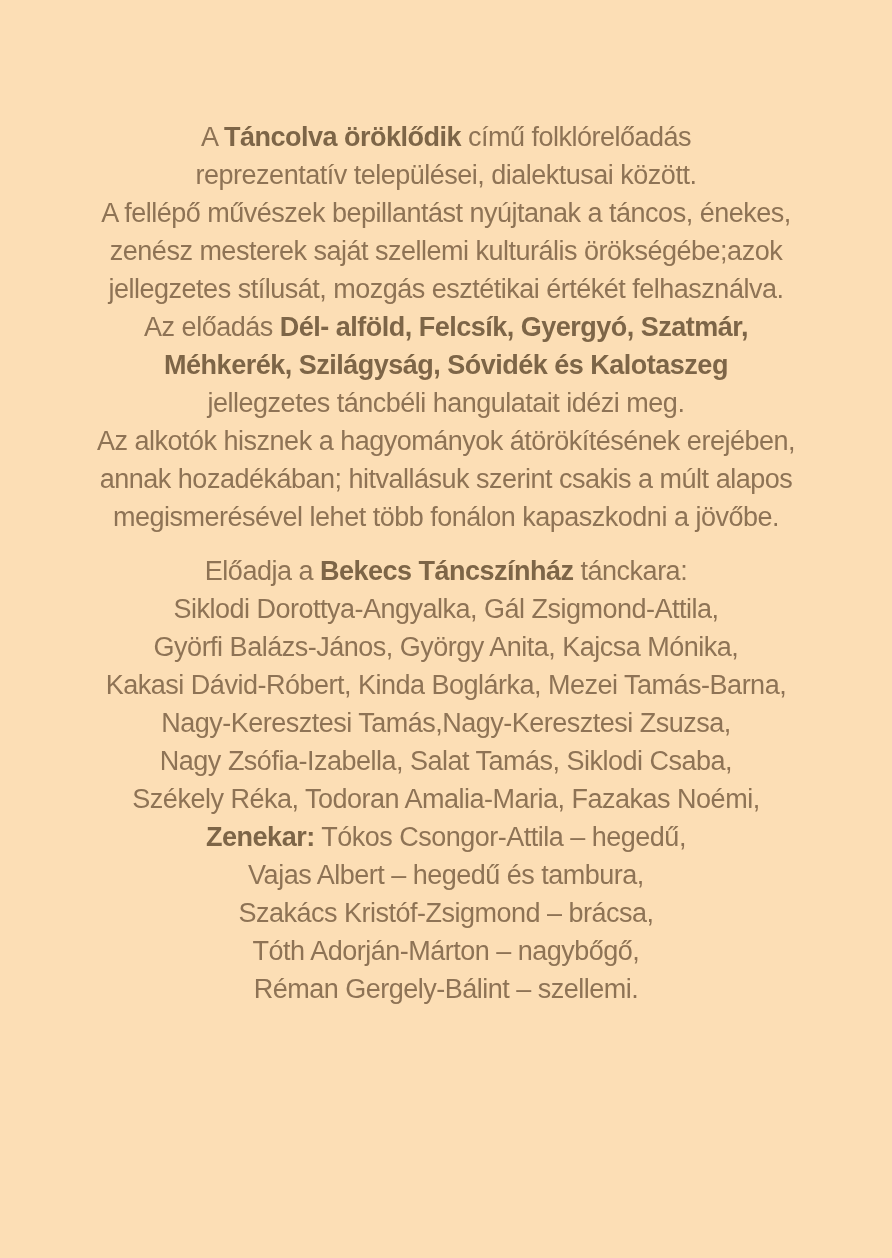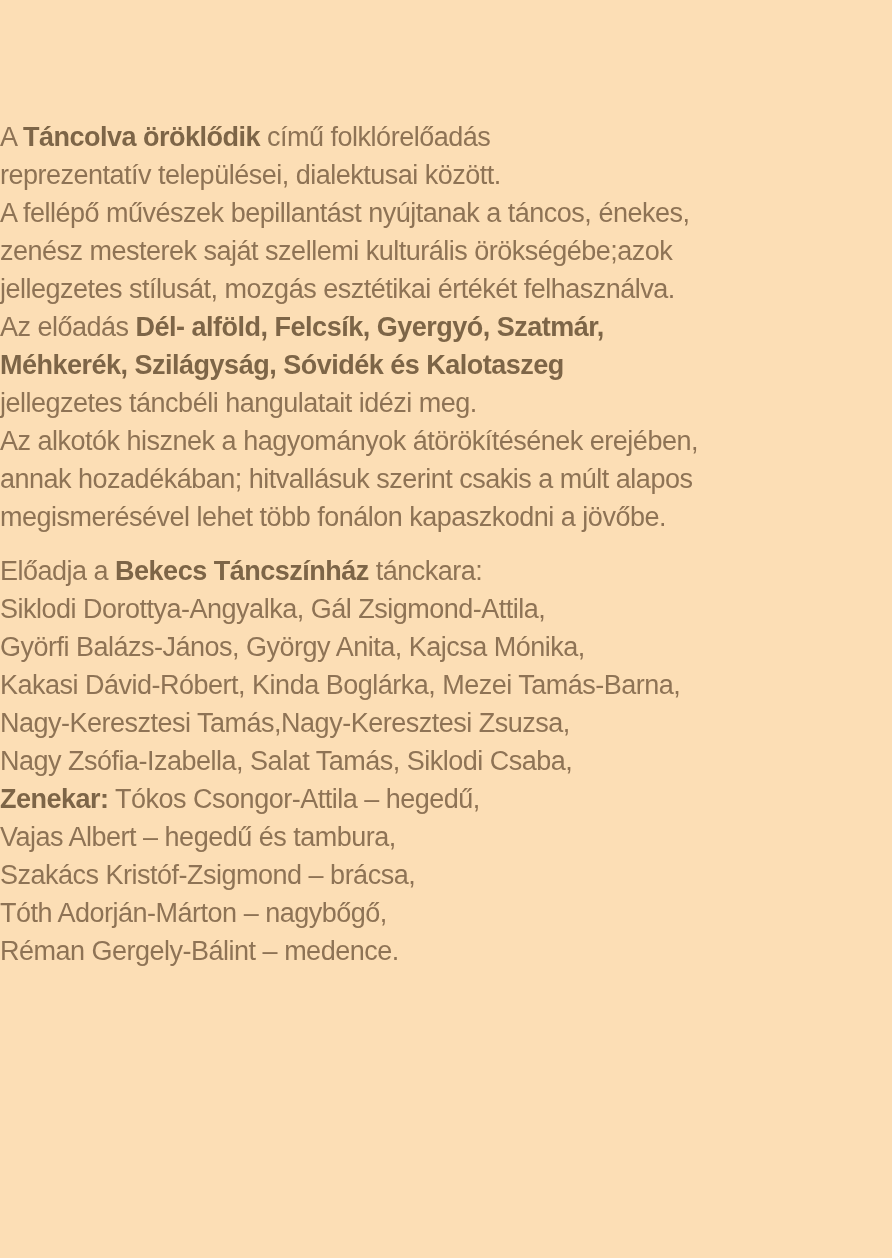--- a/index.html
+++ b/index.html
@@ -14,21 +14,21 @@
     width: 892px;
     height: 1258px;
     overflow: hidden;
     font-family: "Liberation Sans", "DejaVu Sans", sans-serif;
   }
   .poster {
     width: 892px;
     height: 1258px;
     background: var(--bg);
     padding-top: 118px;
-    text-align: left;
+    text-align: center;
   }
   .paragraph { display: block; }
   .paragraph + .paragraph { margin-top: 16px; }
   .text-line {
     font-size: 27px;
     line-height: 38px;
     letter-spacing: -0.5px;
     color: var(--text);
     font-weight: 400;
     white-space: nowrap;
@@ -56,20 +56,21 @@
         <div class="text-line"><span class="seg-regular">annak hozadékában; hitvallásuk szerint csakis a múlt alapos</span></div>
         <div class="text-line"><span class="seg-regular">megismerésével lehet több fonálon kapaszkodni a jövőbe.</span></div>
       </div>
       <div class="paragraph">
         <div class="text-line"><span class="seg-regular">Előadja a </span><span class="seg-bold">Bekecs Táncszínház</span><span class="seg-regular"> tánckara:</span></div>
         <div class="text-line"><span class="seg-regular">Siklodi Dorottya-Angyalka, Gál Zsigmond-Attila,</span></div>
         <div class="text-line"><span class="seg-regular">Györfi Balázs-János, György Anita, Kajcsa Mónika,</span></div>
         <div class="text-line"><span class="seg-regular">Kakasi Dávid-Róbert, Kinda Boglárka, Mezei Tamás-Barna,</span></div>
         <div class="text-line"><span class="seg-regular">Nagy-Keresztesi Tamás,Nagy-Keresztesi Zsuzsa,</span></div>
         <div class="text-line"><span class="seg-regular">Nagy Zsófia-Izabella, Salat Tamás, Siklodi Csaba,</span></div>
+        <div class="text-line"><span class="seg-regular">Székely Réka, Todoran Amalia-Maria, Fazakas Noémi,</span></div>
         <div class="text-line"><span class="seg-bold">Zenekar:</span><span class="seg-regular"> Tókos Csongor-Attila – hegedű,</span></div>
         <div class="text-line"><span class="seg-regular">Vajas Albert – hegedű és tambura,</span></div>
         <div class="text-line"><span class="seg-regular">Szakács Kristóf-Zsigmond – brácsa,</span></div>
         <div class="text-line"><span class="seg-regular">Tóth Adorján-Márton – nagybőgő,</span></div>
-        <div class="text-line"><span class="seg-regular">Réman Gergely-Bálint – medence.</span></div>
+        <div class="text-line"><span class="seg-regular">Réman Gergely-Bálint – szellemi.</span></div>
       </div>
     </div>
 </main>
 
 </body></html>

